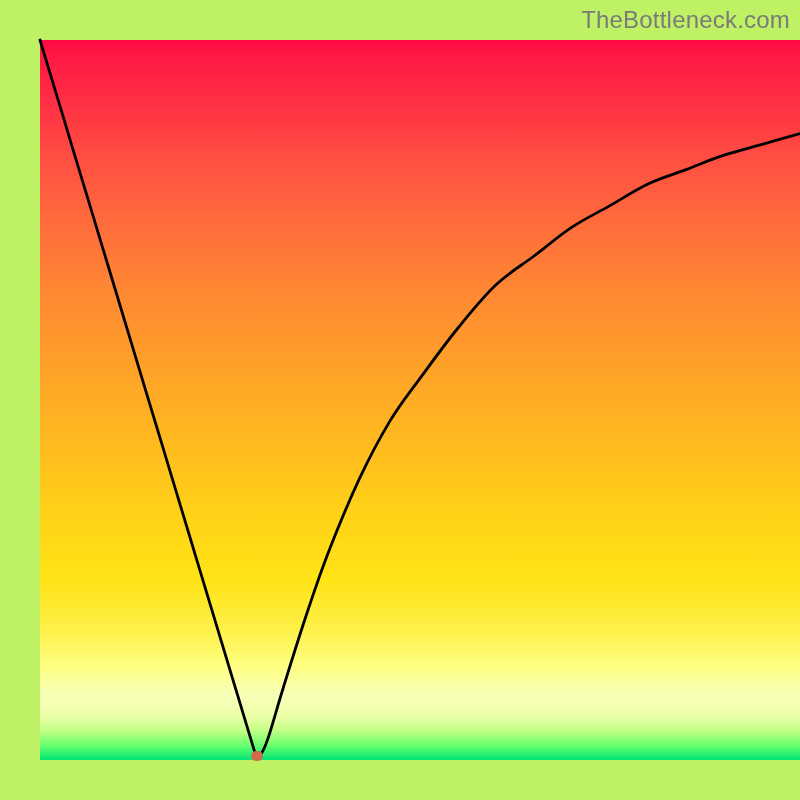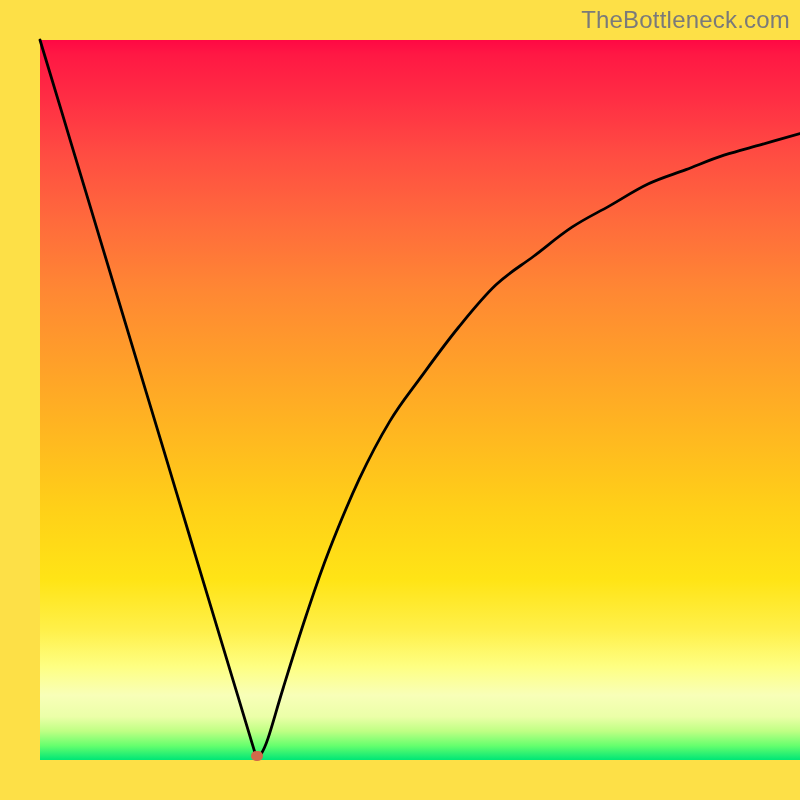--- a/index.html
+++ b/index.html
@@ -8,21 +8,21 @@
     width: 800px;
     height: 800px;
     overflow: hidden;
     background: #000;
     font-family: Arial, Helvetica, sans-serif;
   }
   .frame {
     position: relative;
     width: 800px;
     height: 800px;
-    background: #fde047;
+    background: #bef264;
   }
   .plot-area {
     position: absolute;
     left: 40px;
     top: 40px;
     width: 760px;
     height: 720px;
     
     background: linear-gradient(
       to bottom,

